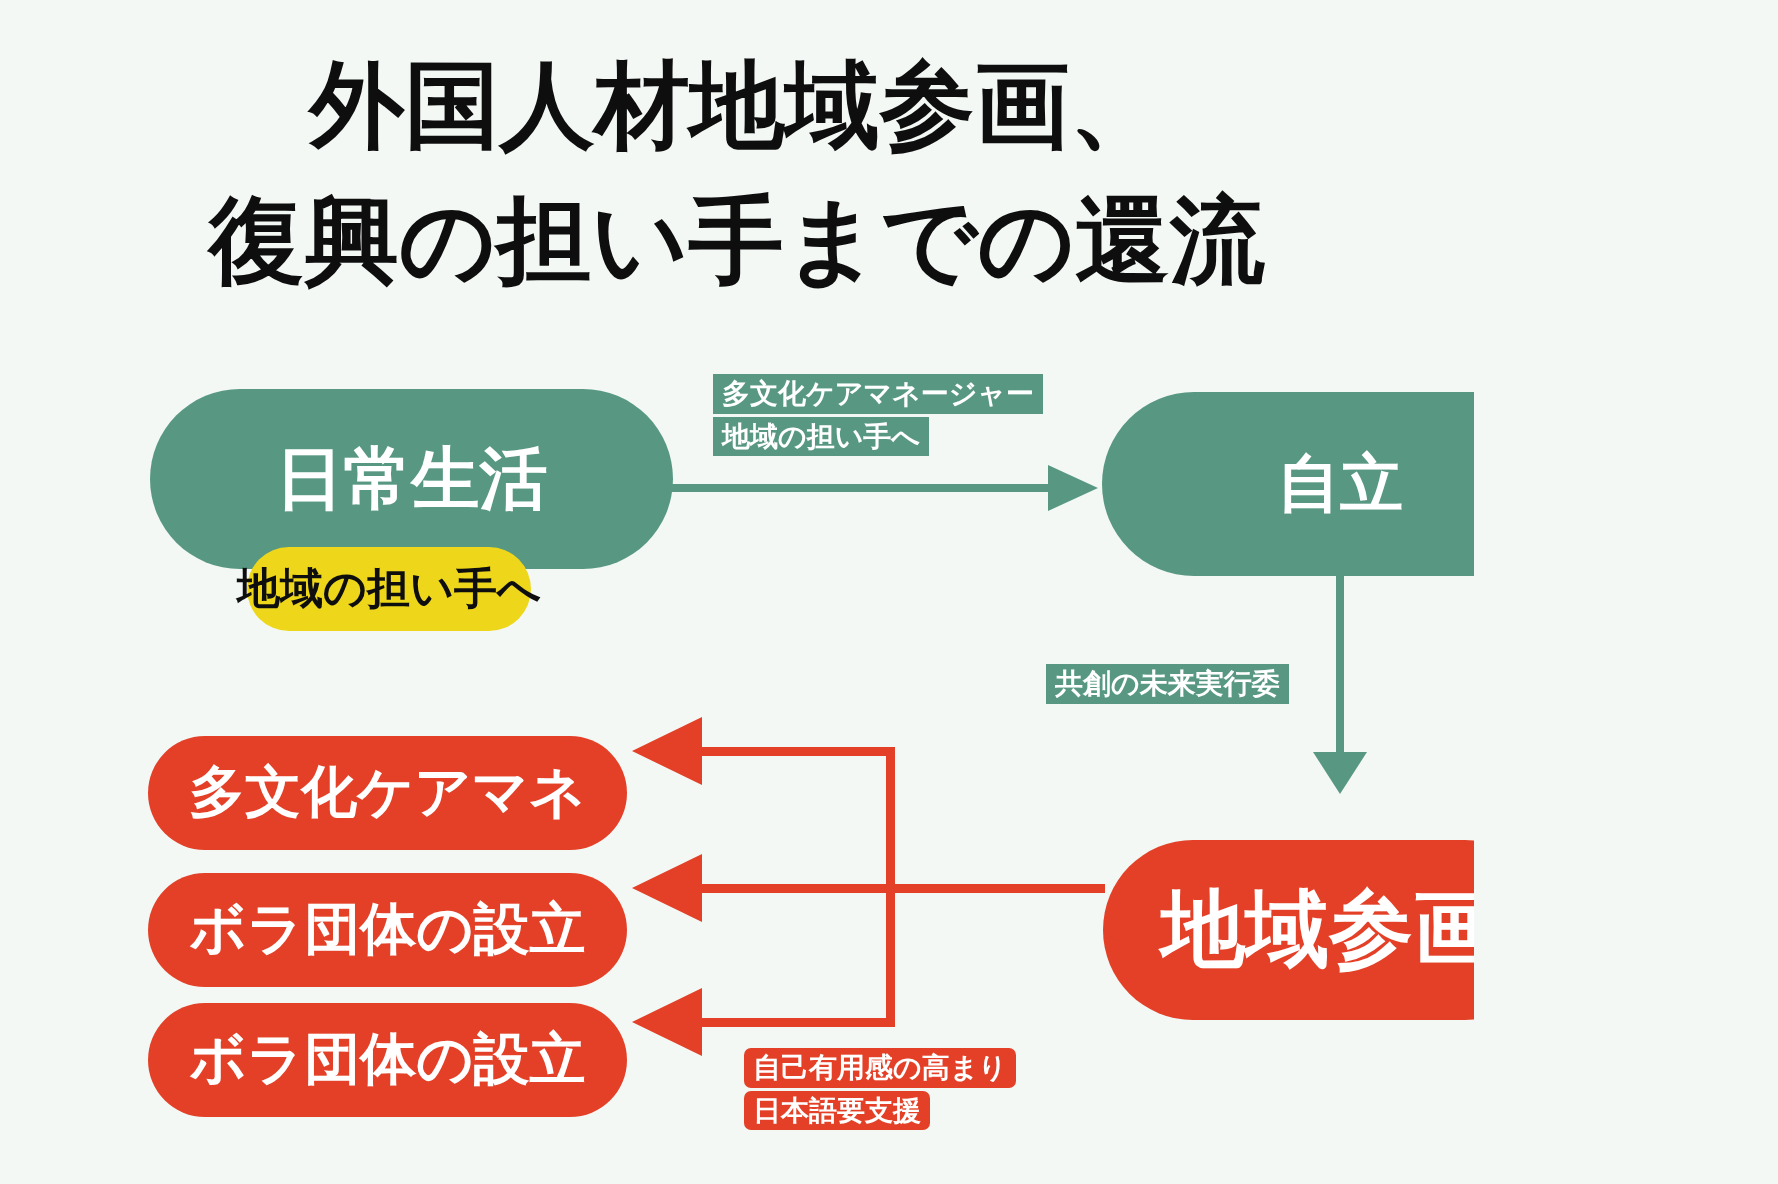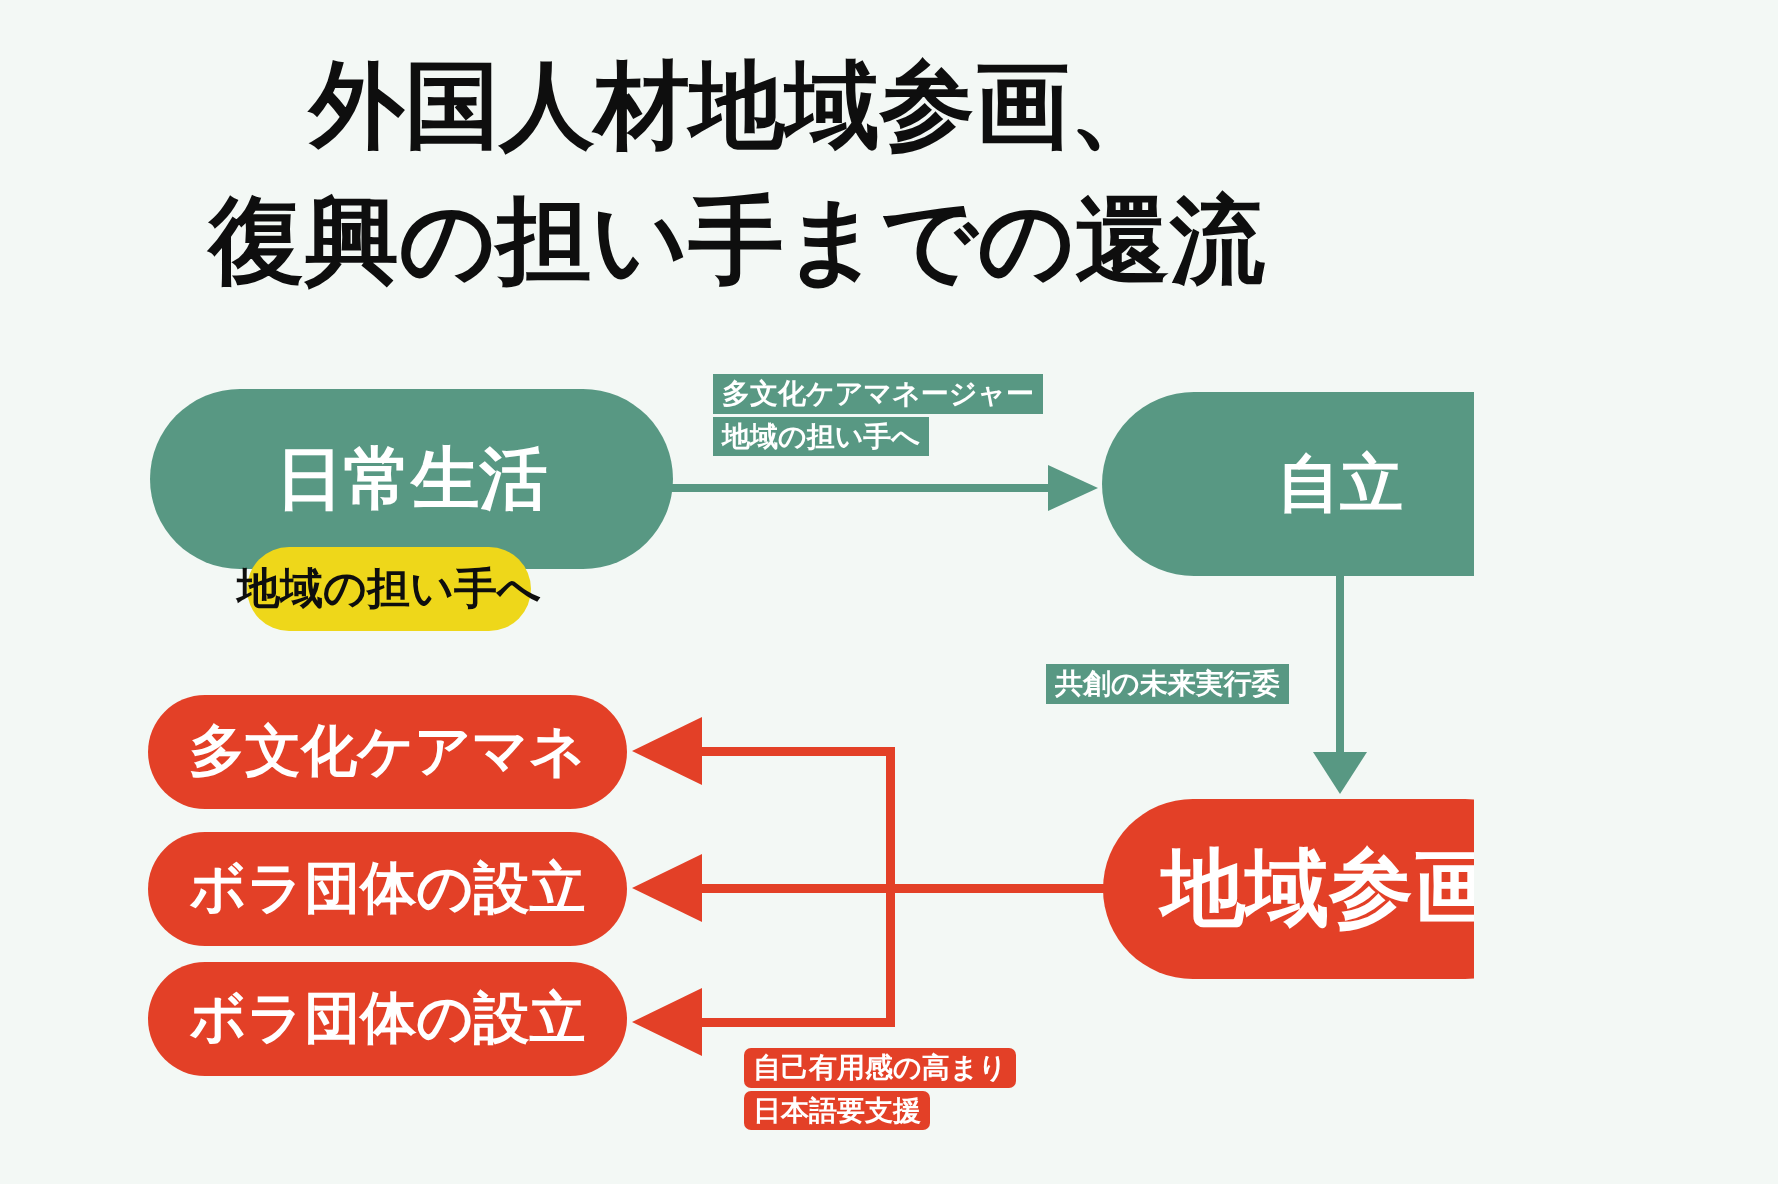--- a/index.html
+++ b/index.html
@@ -21,21 +21,21 @@
     position:absolute;top:38px;left:0;width:100%;
     text-align:center;color:var(--text-dark);
     font-size:95px;font-weight:900;line-height:1.42;
     letter-spacing:0px;white-space:nowrap;
   }
   .pill{
     position:absolute;display:flex;align-items:center;justify-content:center;
     color:var(--text-light);font-weight:900;white-space:nowrap;
   }
   .pill.green{background:var(--green);}
-  .pill.red{background:var(--red);}
+  .pill.red{background:var(--red);margin-top:41px;}
   .pill-daily{left:150px;top:389px;width:523px;height:180px;border-radius:90px;font-size:68px;}
   .pill-independence{left:1102px;top:392px;width:476px;height:184px;border-radius:92px;font-size:63px;}
   .pill-community{left:1103px;top:799px;width:452px;height:180px;border-radius:90px;font-size:84px;}
   .pill-outcome{left:148px;width:479px;height:114px;border-radius:57px;font-size:56px;}
   .pill-outcome.o1{top:695px;}
   .pill-outcome.o2{top:832px;}
   .pill-outcome.o3{top:962px;justify-content:center;}
   .tag-yellow{
     position:absolute;left:247px;top:547px;width:284px;height:84px;border-radius:42px;
     background:var(--yellow);color:var(--text-dark);

